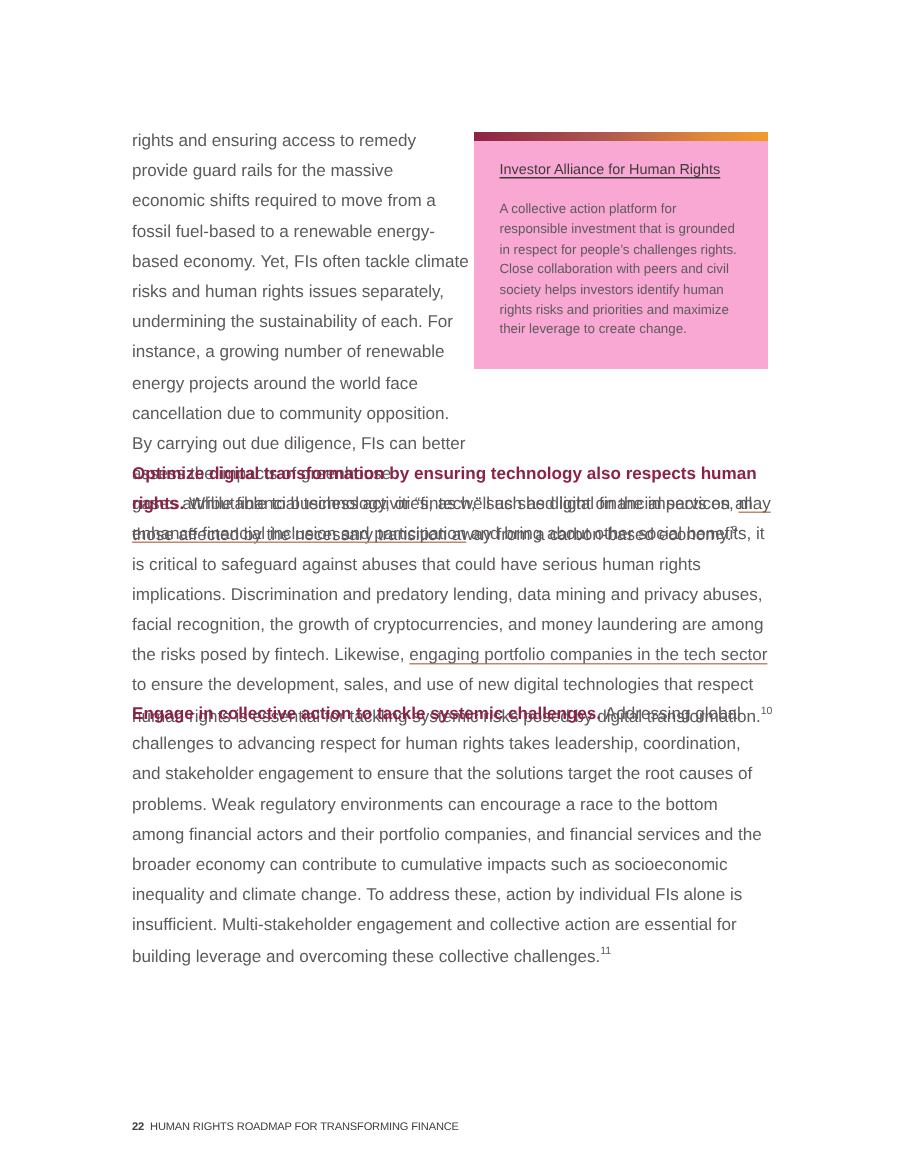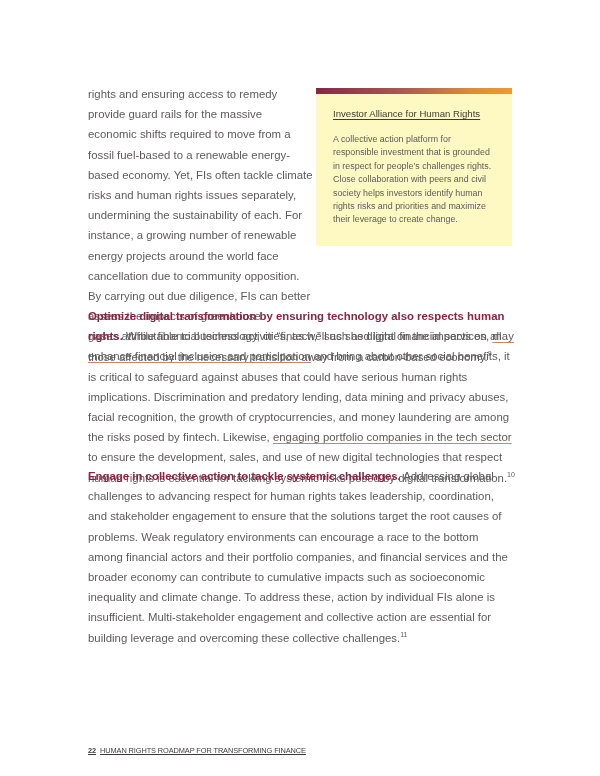--- a/index.html
+++ b/index.html
@@ -2,30 +2,30 @@
 <html><head>
 <meta charset="utf-8">
 <style>
   html, body { margin: 0; padding: 0; background: #ffffff; }
   body { width: 600px; height: 776px; position: relative; overflow: hidden;
          font-family: "Liberation Sans", sans-serif; color: #5a5558; }
   .page { position: absolute; left: 0; top: 0; width: 600px; height: 776px; }
   .para { position: absolute; left: 88px; width: 428px; font-size: 11.4px; line-height: 20.2px; color: #5e5a5c; margin: 0; }
   .p1 { top: 84px; }
   .p1 .wrapnarrow { display: block; width: 226px; }
-  .sidebar { position: absolute; left: 316px; top: 88px; width: 196px; height: 158px; background: #fef9c3; }
+  .sidebar { position: absolute; left: 316px; top: 88px; width: 196px; height: 158px; background: #f9a8d4; }
   .sidebar .bar { height: 6px; background: linear-gradient(to right, #8b2543, #b0584f 45%, #e08a3a 80%, #f29a2c); }
   .sidebar h3 { margin: 14px 0 0 17px; font-size: 9.6px; font-weight: normal; color: #3f3a3c; text-decoration: underline; text-underline-offset: 2px; }
   .sidebar p { margin: 14px 14px 0 17px; font-size: 8.9px; line-height: 13.4px; color: #5e5a5c; }
   .p2 { top: 306px; }
   .p3 { top: 466px; }
   .lead { color: #8b2444; font-weight: bold; }
   .link { text-decoration: underline; text-decoration-color: #c08a6a; text-underline-offset: 2px; color: #5e5a5c; }
   sup { font-size: 7px; line-height: 0; }
-  .footer { position: absolute; left: 88px; top: 746px; font-size: 7.4px; color: #3f3a3c; letter-spacing: -0.1px; text-decoration: underline; }
+  .footer { position: absolute; left: 88px; top: 746px; font-size: 7.4px; color: #3f3a3c; letter-spacing: -0.1px; }
   .footer .pg { font-weight: bold; margin-right: 4px; }
 </style>
 </head>
 <body>
 
 <div class="page">
 
   <aside class="sidebar">
     <div class="bar"></div>
     <h3>Investor Alliance for Human Rights</h3>

